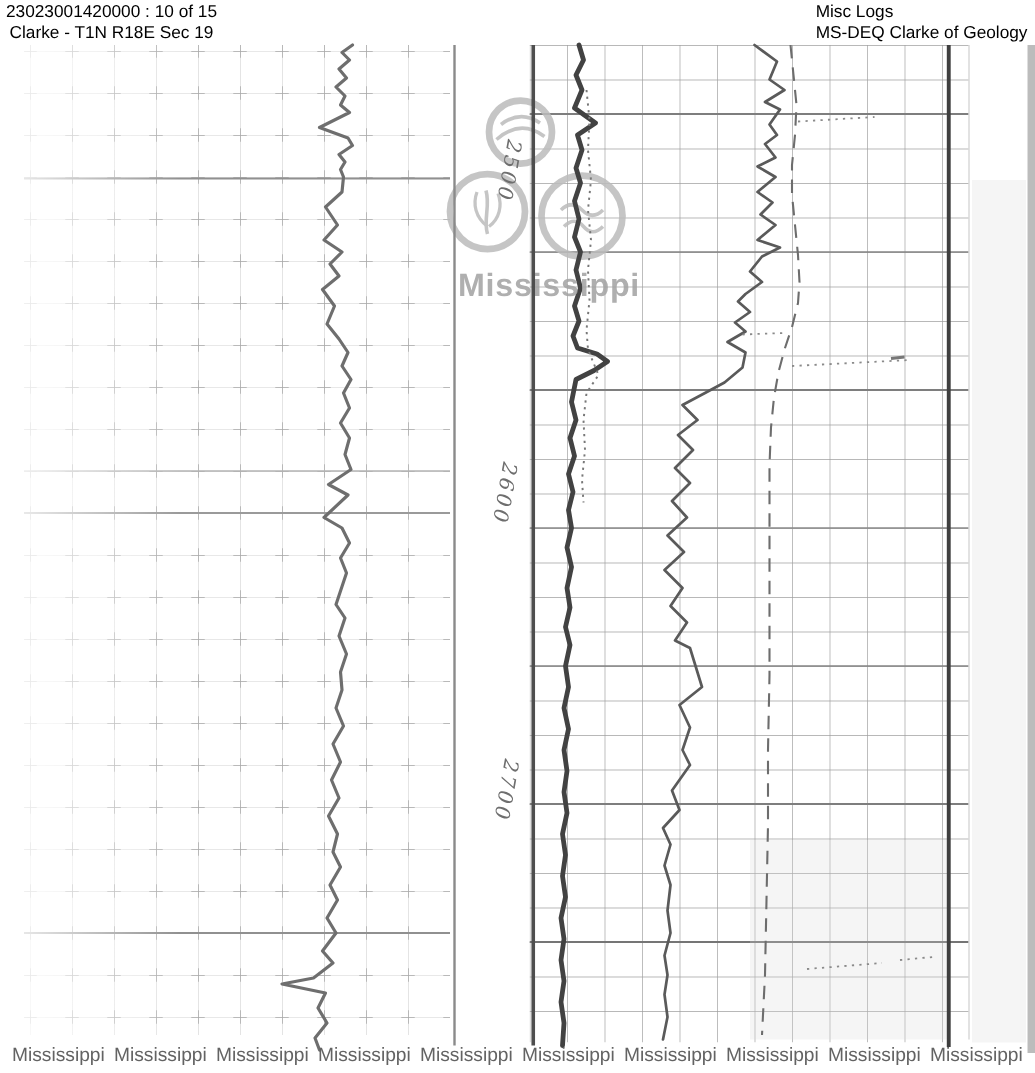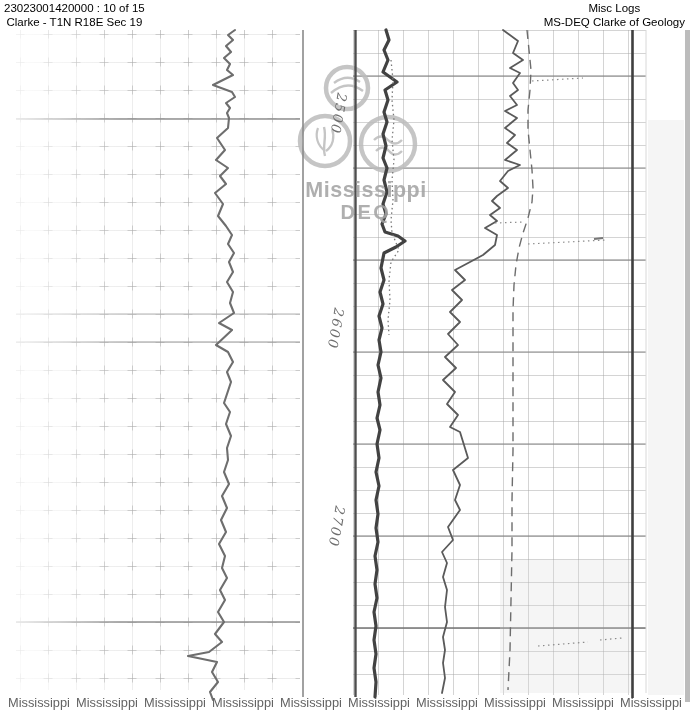--- a/index.html
+++ b/index.html
@@ -2,21 +2,21 @@
 <html><head>
 <meta charset="utf-8">
 <style>
   html,body{margin:0;padding:0;}
   body{
     width:690px;height:715px;position:relative;background:#ffffff;
     font-family:"Liberation Sans",sans-serif;overflow:hidden;
   }
   .hdr{position:absolute;top:1px;font-size:11.5px;line-height:14px;color:#000;}
   .hdr-left{left:4px;text-align:center;}
-  .hdr-right{right:5px;text-align:center;}
+  .hdr-right{right:5px;text-align:left;}
   #scan{position:absolute;left:0;top:0;}
   .depth-label{
     position:absolute;
     font-family:"DejaVu Serif",serif;font-style:italic;
     font-size:13.5px;color:#6e6e6e;letter-spacing:2px;white-space:nowrap;
     transform:translate(-50%,-50%) rotate(100deg);
   }
   #d2500{left:339px;top:114px;}
   #d2600{left:336px;top:329px;}
   #d2700{left:337px;top:527px;}
@@ -165,21 +165,20 @@
   <div>Misc Logs</div>
   <div>MS-DEQ Clarke of Geology</div>
 </div>
 
 <div class="depth-label" id="d2500">2500</div>
 <div class="depth-label" id="d2600">2600</div>
 <div class="depth-label" id="d2700">2700</div>
 
 <div class="wm-text">
   <div class="l1">Mississippi</div>
-  <div class="l2">DEQ</div>
 </div>
 
 <div class="footer-row">
   <span>Mississippi</span>
   <span>Mississippi</span>
   <span>Mississippi</span>
   <span>Mississippi</span>
   <span>Mississippi</span>
   <span>Mississippi</span>
   <span>Mississippi</span>

